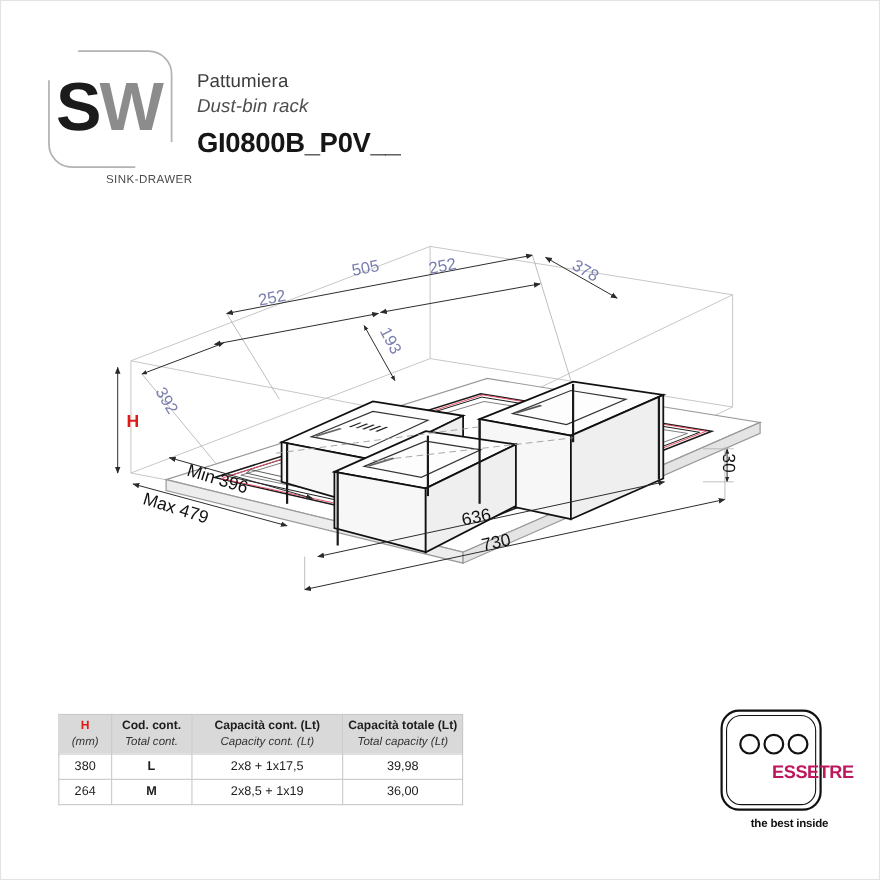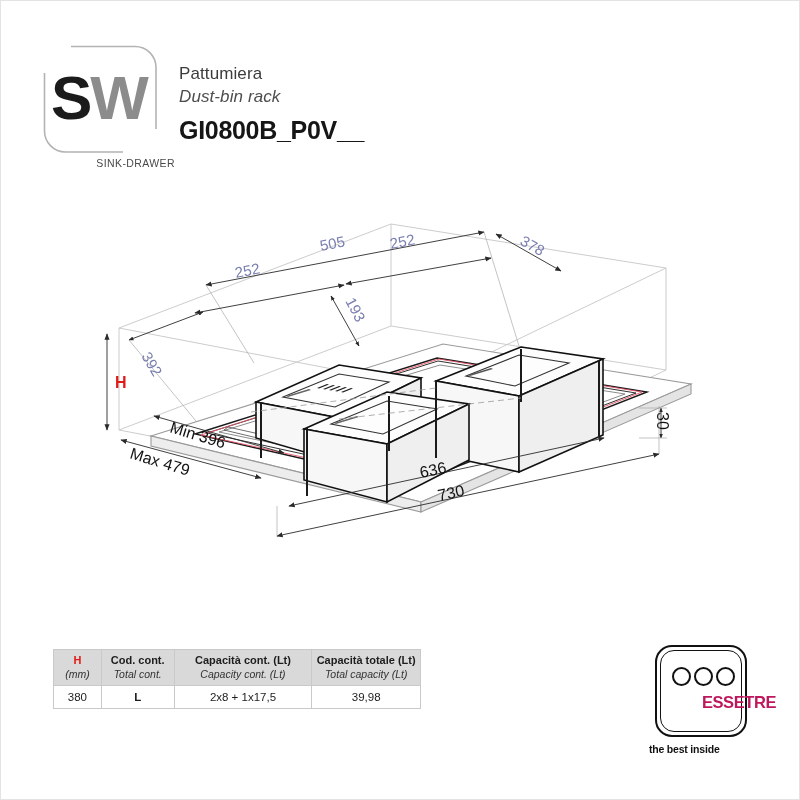--- a/index.html
+++ b/index.html
@@ -178,21 +178,21 @@
     width: 92px;
     text-align: center;
     font-size: 16.5px;
     font-weight: 700;
     letter-spacing: -0.4px;
     color: #be185d;
     margin-left: 36px;
   }
   #essetre-tag {
     margin-top: 6px;
-    text-align: left;
+    text-align: right;
     font-size: 10.5px;
     font-weight: 700;
     letter-spacing: -0.2px;
     color: #111;
   }
 
   
   .dim      { font-family: "Liberation Sans", sans-serif; font-size: 15px; fill: #7a7fb0; }
   .dim-blk  { font-family: "Liberation Sans", sans-serif; font-size: 16px; fill: #111111; }
   .dim-red  { font-family: "Liberation Sans", sans-serif; font-size: 16px; font-weight: 700; fill: #e01b17; }
@@ -407,20 +407,26 @@
         </th>
       </tr>
     </thead>
     <tbody>
       <tr>
         <td>380</td>
         <td class="bold">L</td>
         <td>2x8 + 1x17,5</td>
         <td>39,98</td>
       </tr>
+      <tr>
+        <td>264</td>
+        <td class="bold">M</td>
+        <td>2x8,5 + 1x19</td>
+        <td>36,00</td>
+      </tr>
     </tbody>
   </table>
 
   <div id="essetre">
     <div id="essetre-box">
       <div id="essetre-dots">
         <span></span>
         <span></span>
         <span></span>
       </div>

